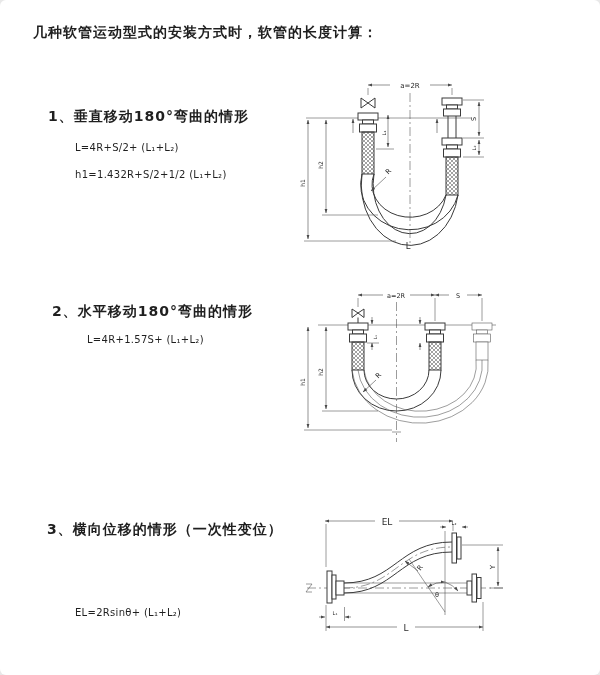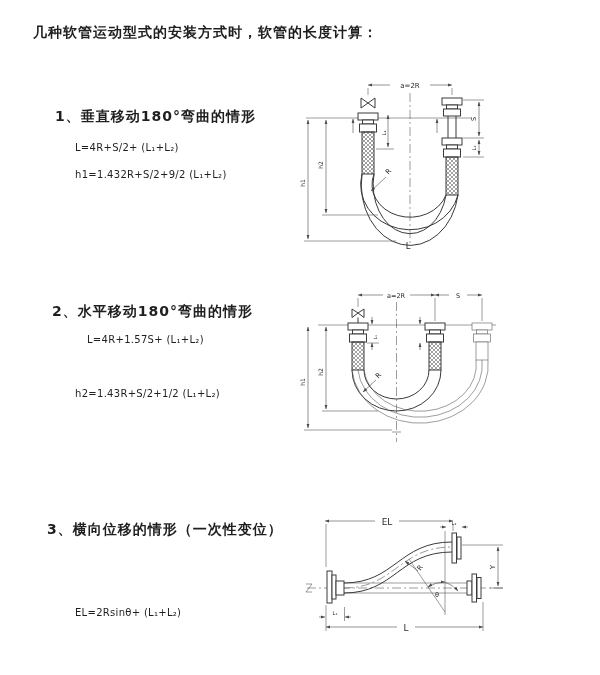--- a/index.html
+++ b/index.html
@@ -1,18 +1,18 @@
 <!DOCTYPE html>
 <html><head>
 <meta charset="utf-8">
 <style>
   html,body{margin:0;padding:0;background:#e8e8e8;}
   .page{
     width:600px;height:675px;background:#ffffff;position:relative;
-    font-family:"DejaVu Sans","Liberation Sans",sans-serif;color:#1f1f1f;overflow:hidden;
+    font-family:"DejaVu Sans","Liberation Sans",sans-serif;color:#1f1f1f;overflow:hidden;border-radius:6px;
   }
   .title{
     position:absolute;left:33px;top:24px;font-size:14px;font-weight:600;letter-spacing:1px;
   }
   .sec-heading{position:absolute;font-size:14px;font-weight:600;letter-spacing:1px;}
   .formula{position:absolute;font-size:10px;font-weight:500;letter-spacing:0.3px;margin-top:8px;}
   svg{position:absolute;}
   svg text{fill:#2b2b2b;font-family:"DejaVu Sans","Liberation Sans",sans-serif;}
   .ln{stroke:#3a3a3a;stroke-width:1;fill:none;}
   .thin{stroke:#4a4a4a;stroke-width:0.55;fill:none;}
@@ -23,27 +23,26 @@
   .flange-thin{stroke:#5a5a5a;stroke-width:0.6;fill:#ffffff;}
   .hose-hatch{stroke:#3a3a3a;stroke-width:1;fill:url(#hatch);}
 </style>
 </head>
 <body>
 
 <div class="page">
 
   <div class="title">几种软管运动型式的安装方式时，软管的长度计算：</div>
 
-  <div class="sec-heading" style="left:55px;top:108px">1、垂直移动180°弯曲的情形</div>
+  <div class="sec-heading" style="left:48px;top:108px">1、垂直移动180°弯曲的情形</div>
   <div class="formula" style="left:75px;top:134px">L=4R+S/2+ (L₁+L₂)</div>
-  <div class="formula" style="left:75px;top:161px">h1=1.432R+S/2+9/2 (L₁+L₂)</div>
+  <div class="formula" style="left:75px;top:161px">h1=1.432R+S/2+1/2 (L₁+L₂)</div>
 
   <div class="sec-heading" style="left:52px;top:303px">2、水平移动180°弯曲的情形</div>
   <div class="formula" style="left:87px;top:326px">L=4R+1.57S+ (L₁+L₂)</div>
-  <div class="formula" style="left:75px;top:380px">h2=1.43R+S/2+1/2 (L₁+L₂)</div>
 
   <div class="sec-heading" style="left:47px;top:521px">3、横向位移的情形（一次性变位）</div>
   <div class="formula" style="left:75px;top:599px">EL=2Rsinθ+ (L₁+L₂)</div>
 
   <svg style="left:300px;top:65px" width="300" height="200" viewBox="0 0 300 200">
     <defs>
       <marker id="arr" viewBox="0 0 10 10" refX="9.2" refY="5" markerWidth="8" markerHeight="8" orient="auto-start-reverse">
         <path d="M0 1.8 L10 5 L0 8.2 z" fill="#4a4a4a"></path>
       </marker>
       <pattern id="hatch" width="4" height="4" patternUnits="userSpaceOnUse">

